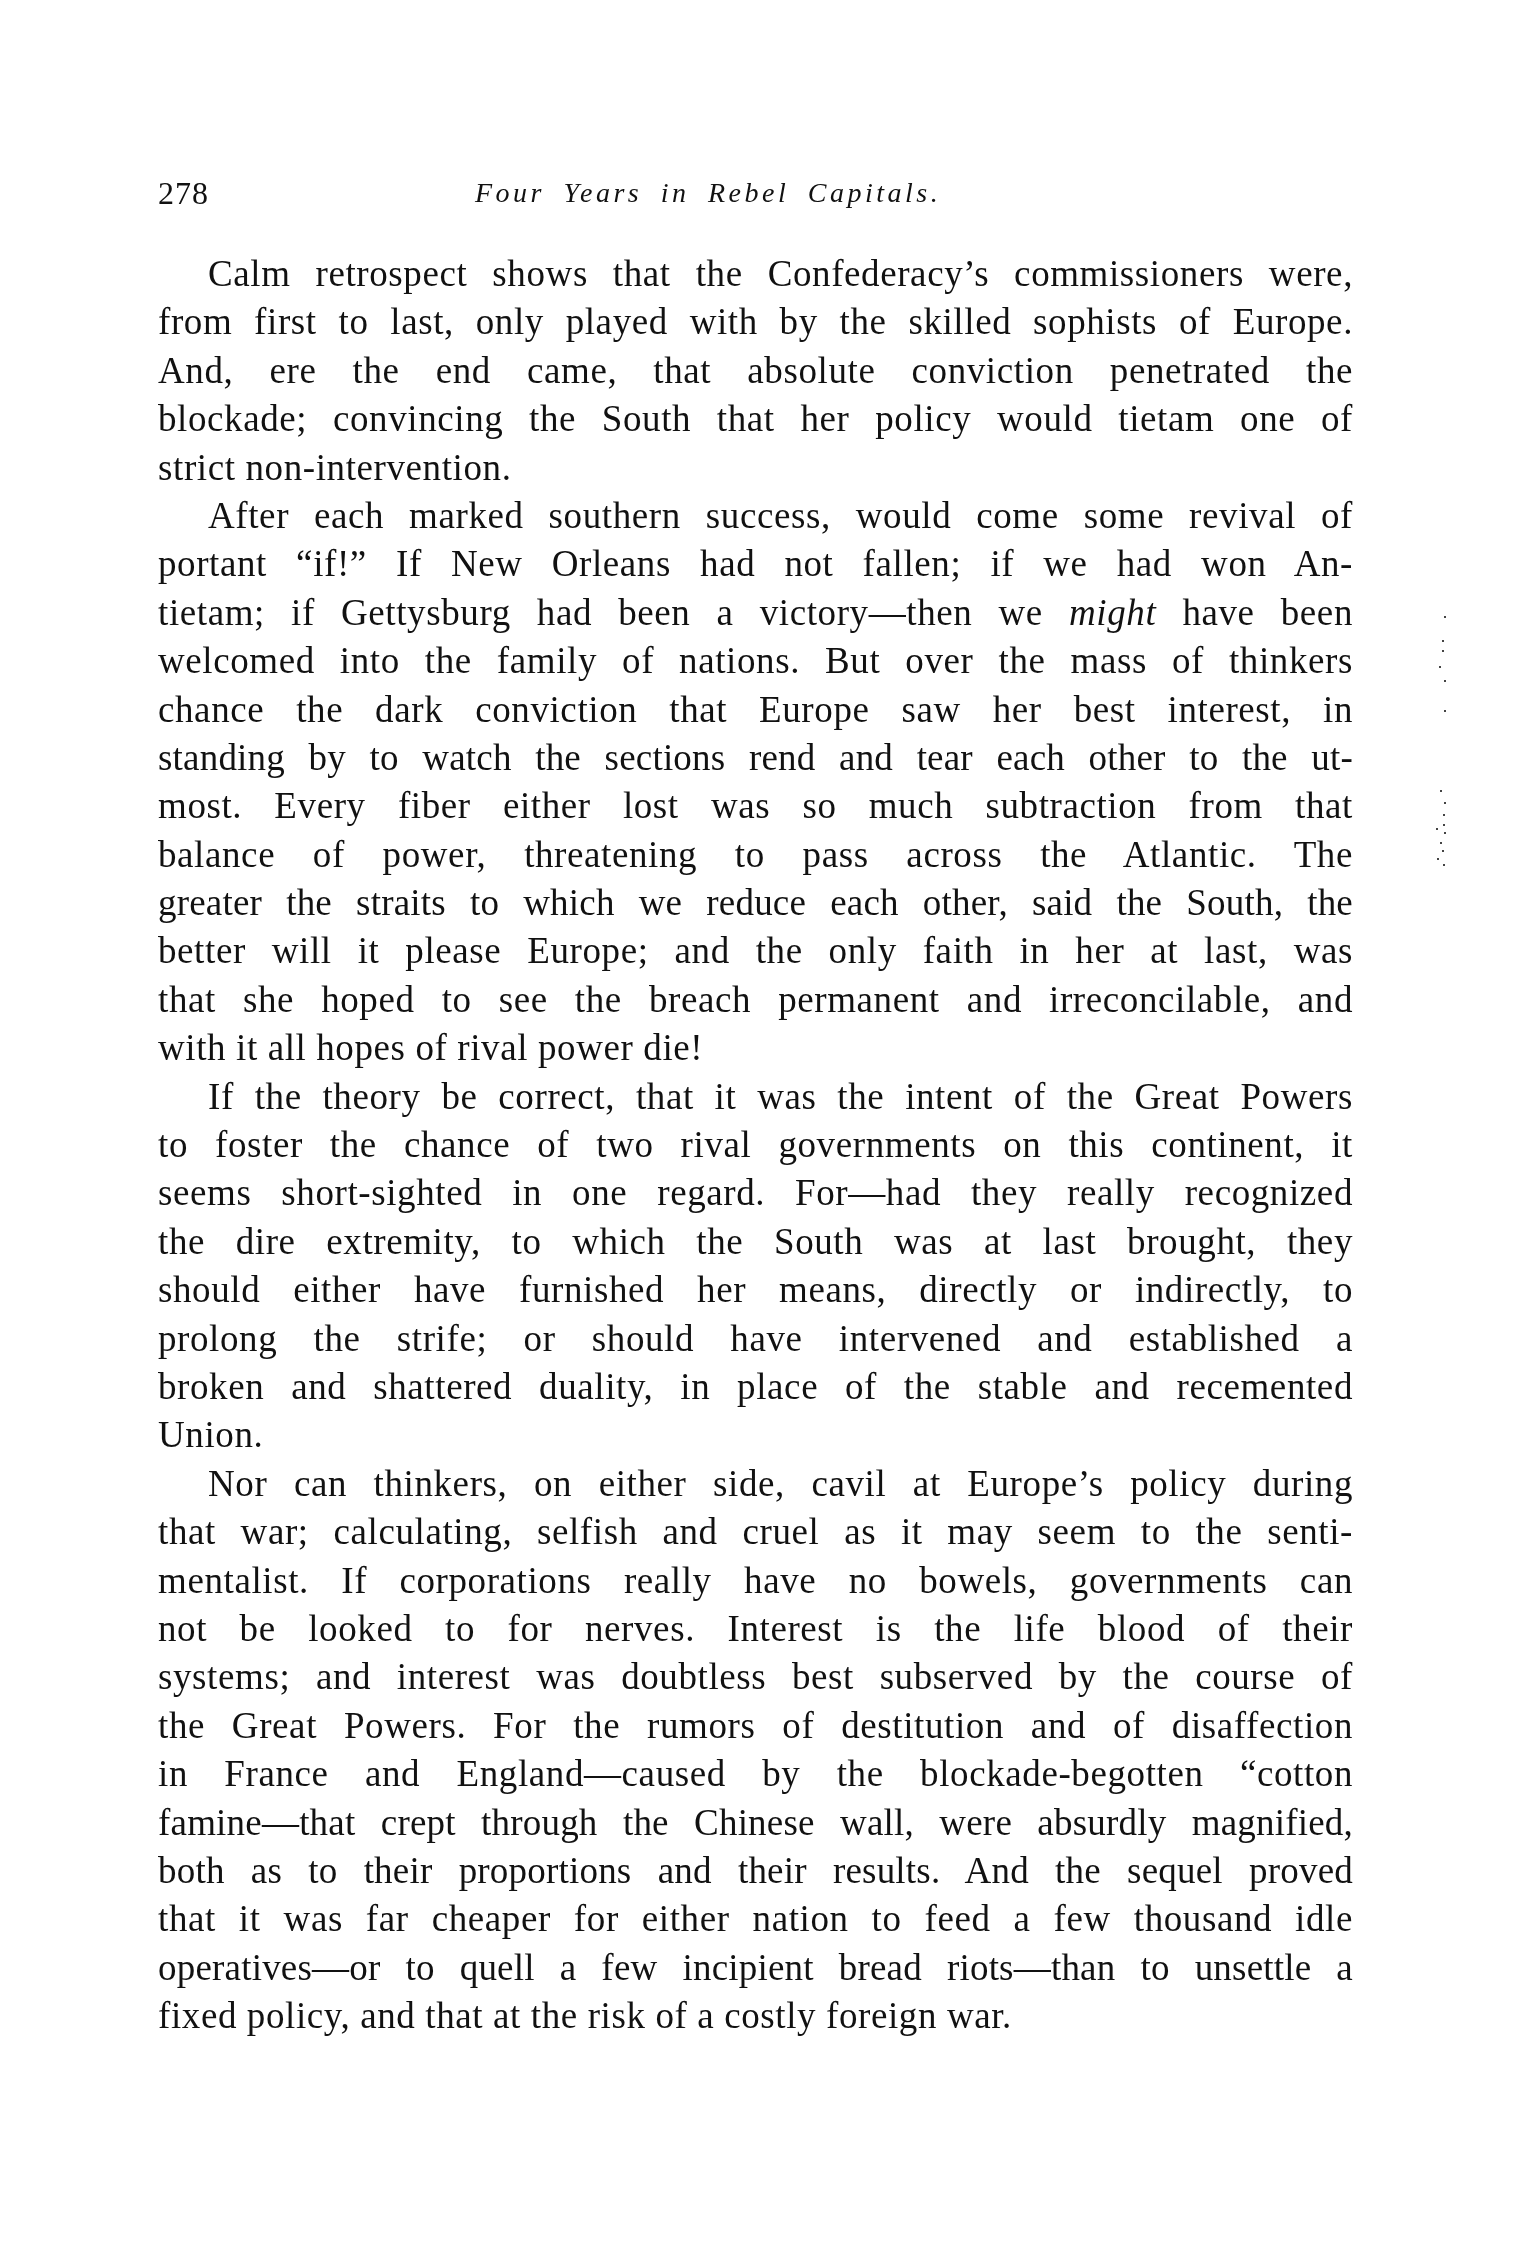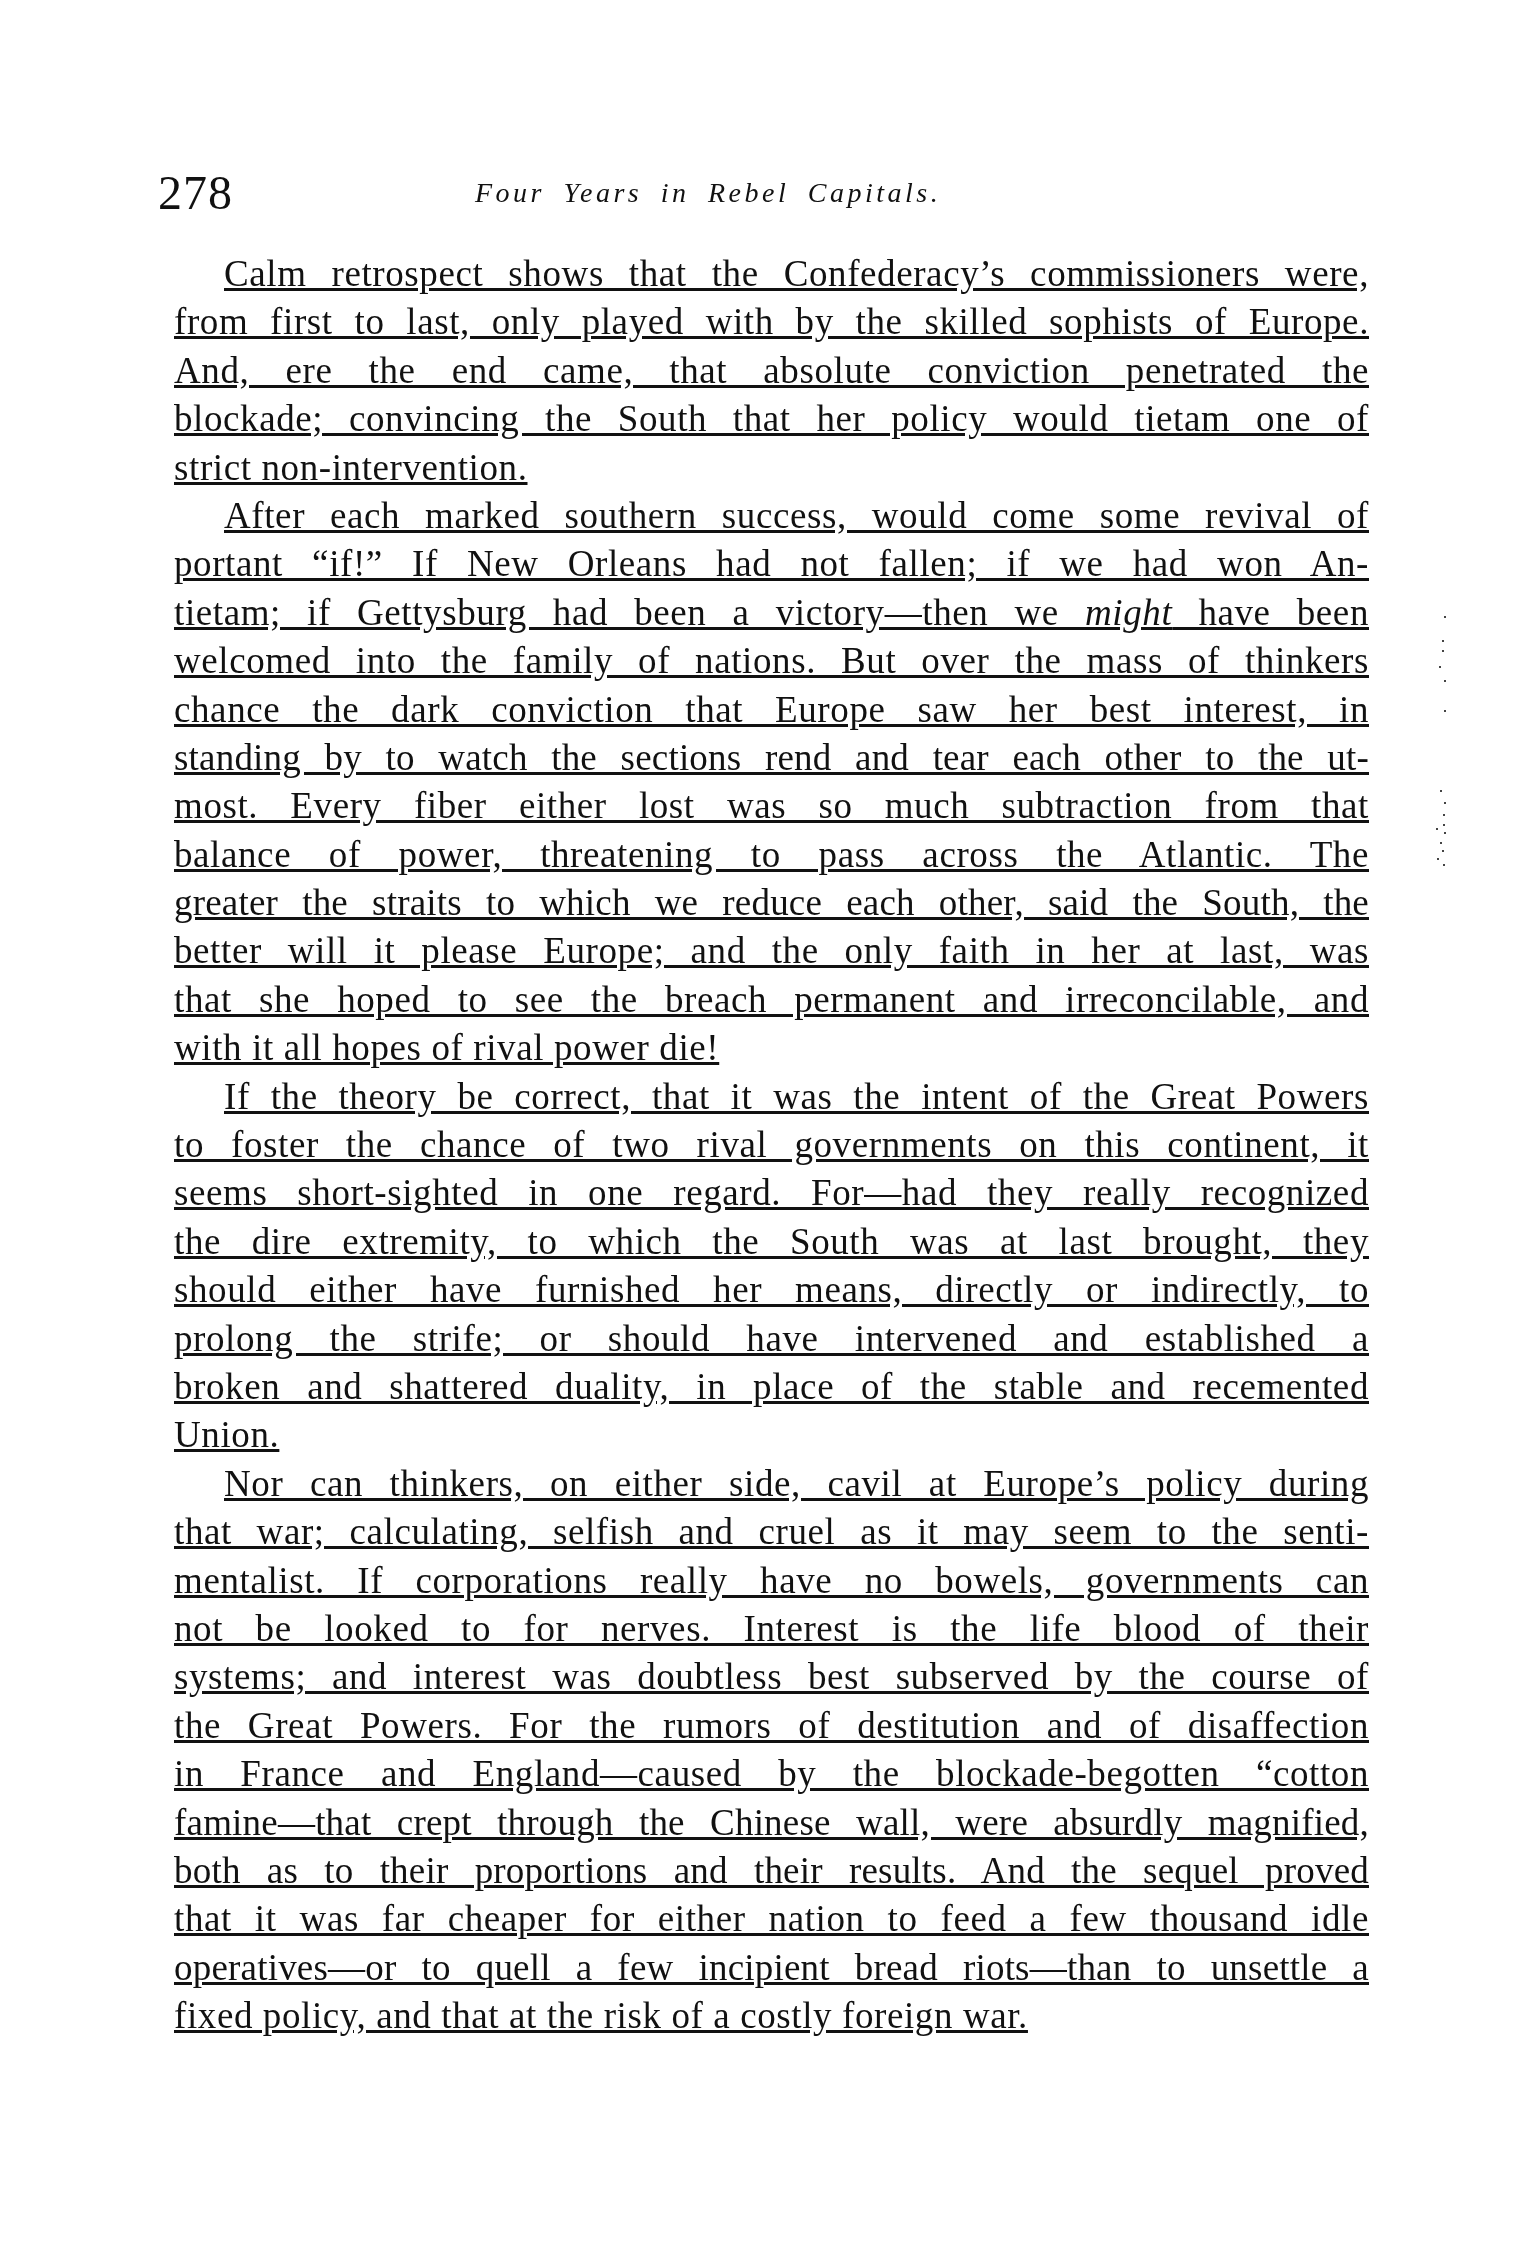--- a/index.html
+++ b/index.html
@@ -26,41 +26,40 @@
       position: absolute;
       left: 158px;
       top: 168px;
       width: 1195px;
       height: 56px;
     }
     .page-number {
       position: absolute;
       left: 0;
       top: 0;
-      font-size: 48px;
+      font-size: 32px;
       line-height: 50px;
       letter-spacing: 1px;
     }
     .head-title {
       position: absolute;
       left: 317px;
       top: 0;
       font-style: italic;
       font-size: 28px;
       line-height: 50px;
       letter-spacing: 3.5px;
       word-spacing: 8px;
       white-space: nowrap;
     }
     .body-text {
       position: absolute;
-      left: 174px;
+      left: 158px;
       top: 250px;
       width: 1195px;
-      text-decoration: underline;
     }
     .line {
       display: block;
       height: 48.4px;
       line-height: 48.4px;
       font-size: 37px;
       letter-spacing: 0.6px;
       white-space: nowrap;
       text-align: justify;
       text-align-last: justify;

